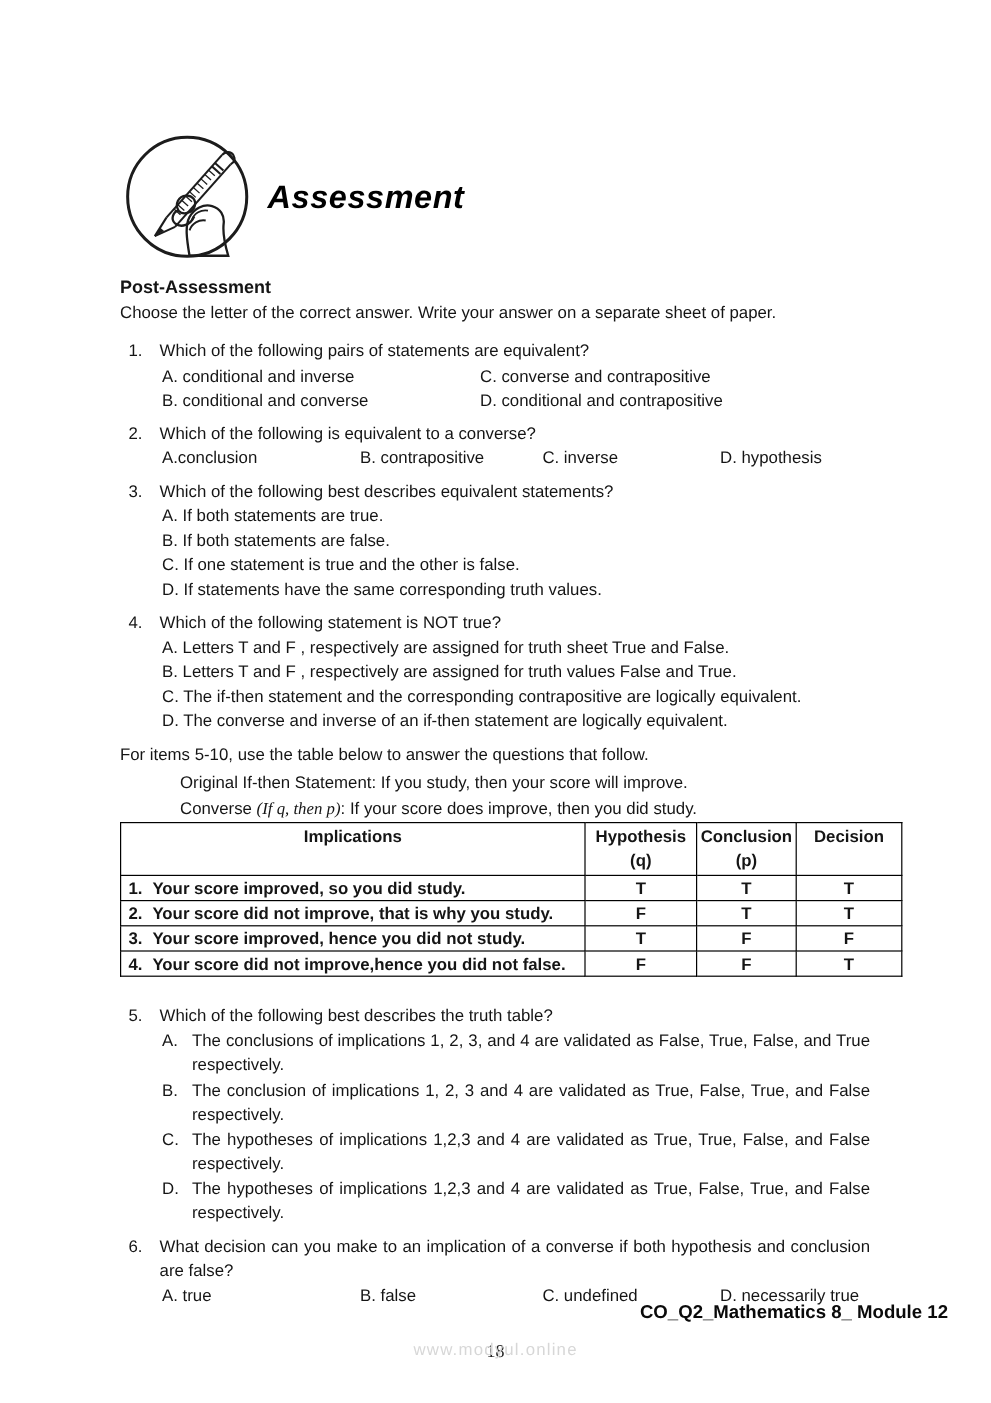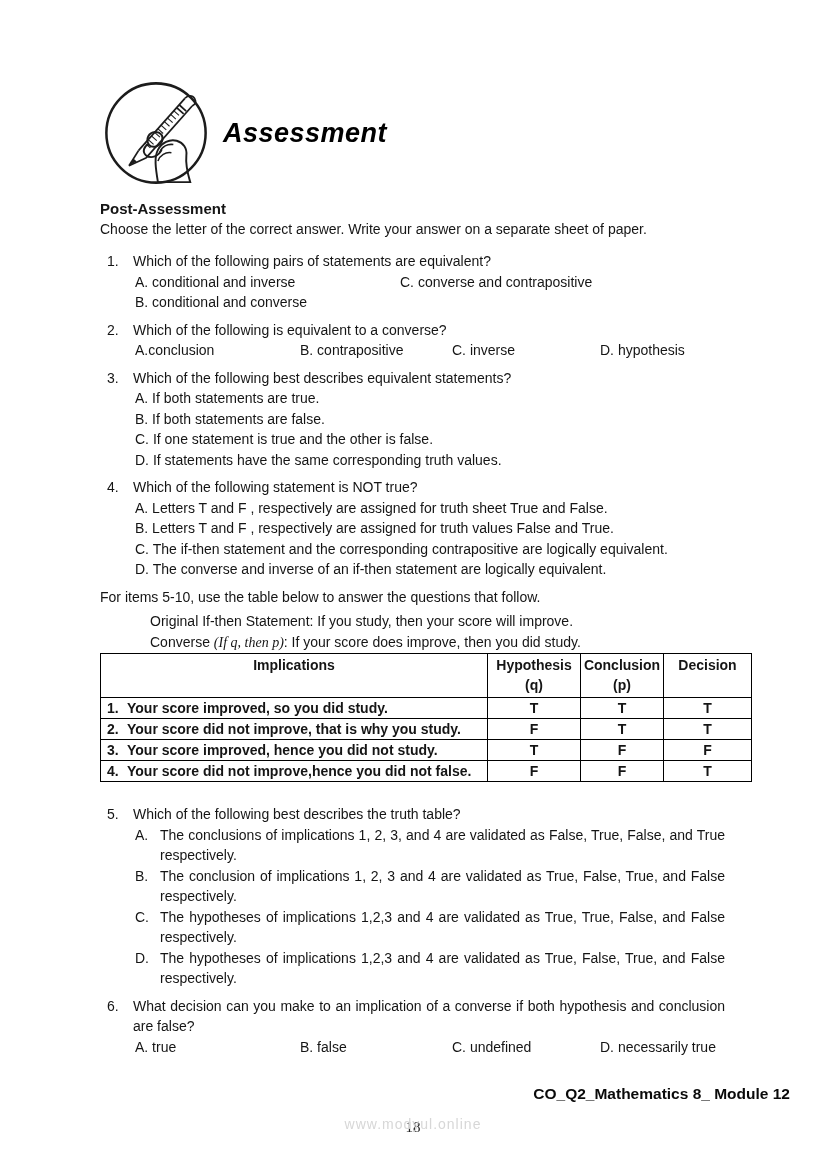--- a/index.html
+++ b/index.html
@@ -3,21 +3,21 @@
 <meta charset="utf-8">
 <style>
   html,body{margin:0;padding:0;background:#fff;}
   body{
     width:826px;height:1169px;
     font-family:"Liberation Sans",sans-serif;
     font-size:14px;color:#151515;
     -webkit-font-smoothing:antialiased;
   }
   .page{position:relative;width:826px;height:1169px;overflow:hidden;background:#fff;}
-  .content{position:absolute;left:100px;top:80px;width:652px;}
+  .content{position:absolute;left:100px;top:111px;width:652px;}
 
   
   .hdr{display:flex;align-items:center;margin-bottom:12px;}
   .icon-wrap{width:106px;height:106px;margin-left:3px;flex:none;}
   .title{font-size:27px;font-weight:bold;font-style:italic;margin-left:14px;letter-spacing:.5px;color:#000;}
 
   .post-heading{font-weight:bold;font-size:15px;line-height:21px;}
   .instruction{line-height:20px;margin-bottom:12px;}
 
   
@@ -106,20 +106,21 @@
     <div class="instruction">Choose the letter of the correct answer. Write your answer on a separate sheet of paper.</div>
 
     <div class="question">
       <span class="qnum">1.</span>
       <div class="qbody">
         <div class="qtext">Which of the following pairs of statements are equivalent?</div>
         <div class="opts grid2">
           <span>A. conditional and inverse</span>
           <span>C. converse and contrapositive</span>
           <span>B. conditional and converse</span>
+          <span>D. conditional and contrapositive</span>
         </div>
       </div>
     </div>
 
     <div class="question">
       <span class="qnum">2.</span>
       <div class="qbody">
         <div class="qtext">Which of the following is equivalent to a converse?</div>
         <div class="opts grid4">
           <span>A.conclusion</span>

